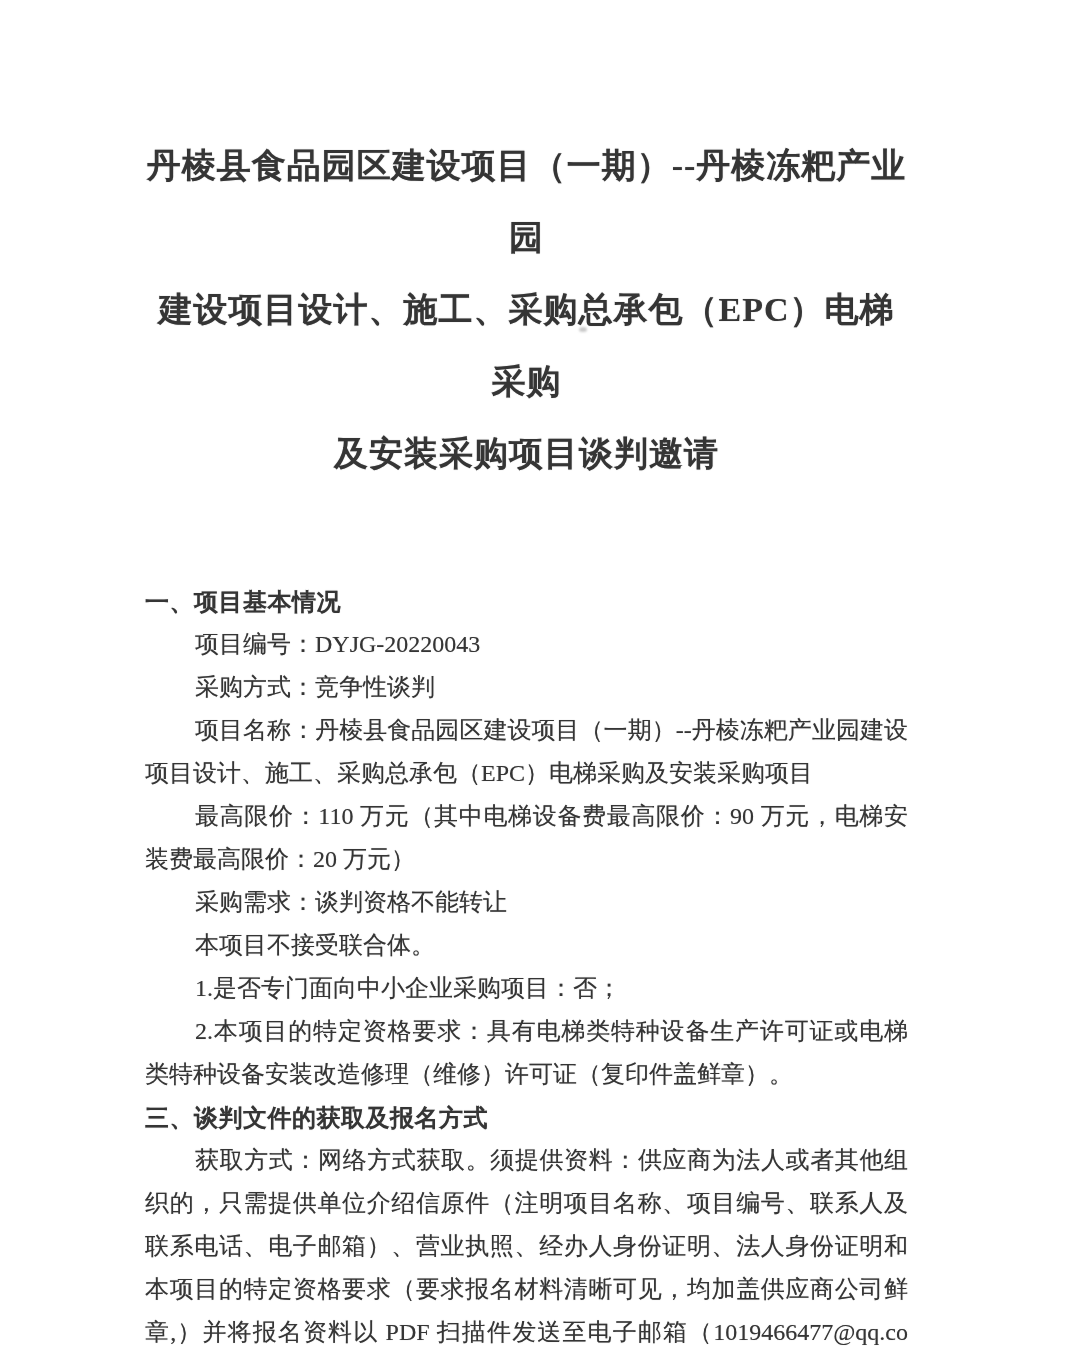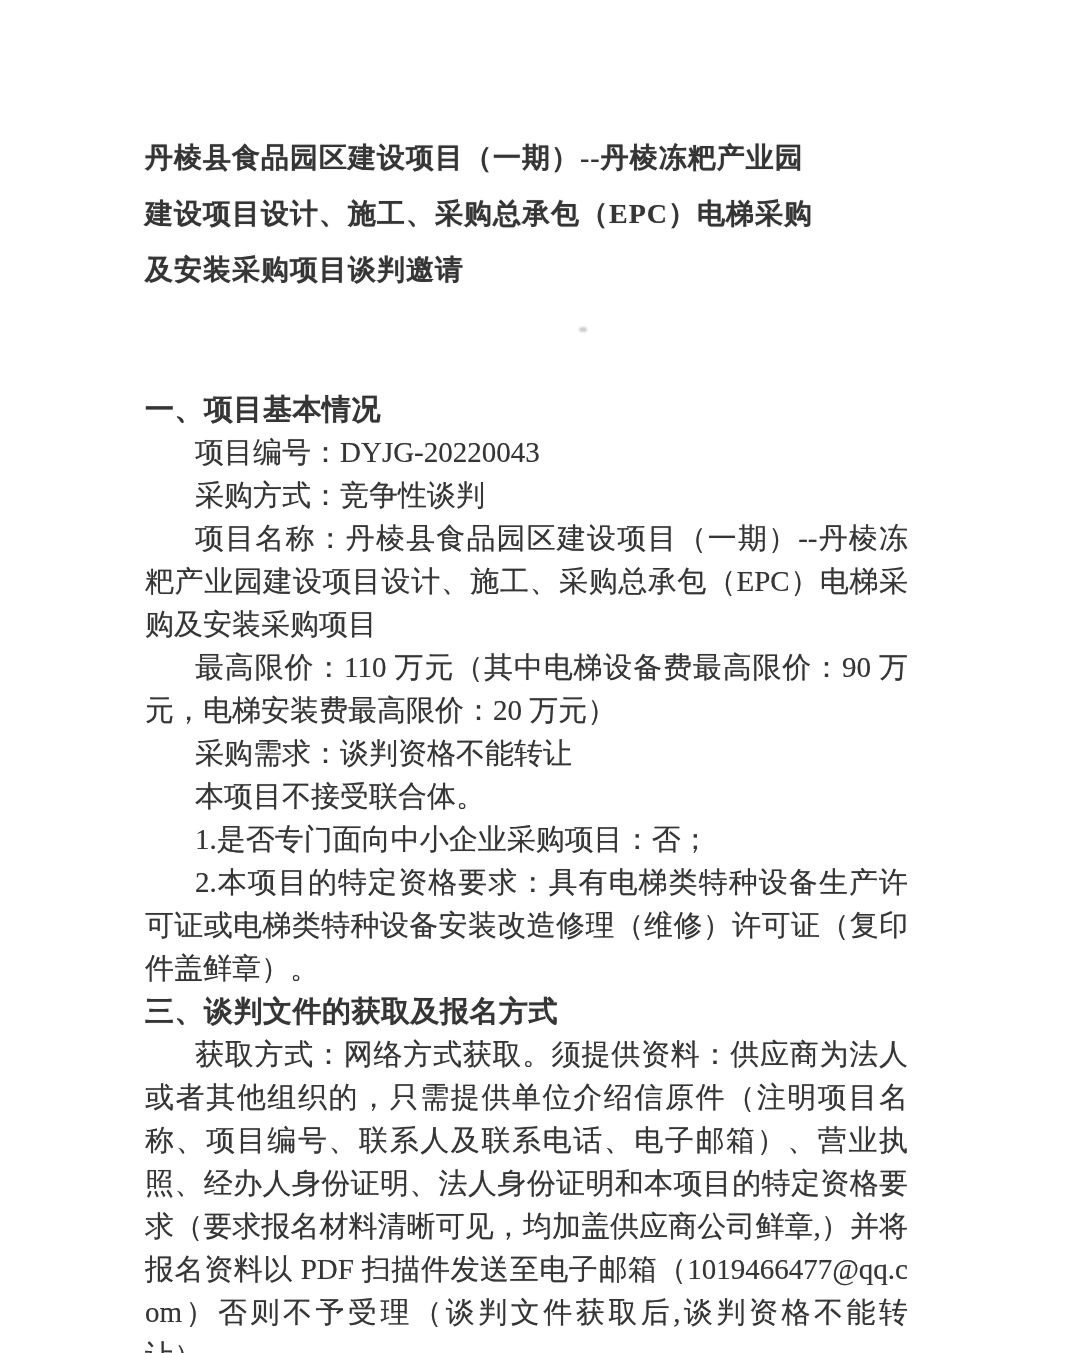--- a/index.html
+++ b/index.html
@@ -15,29 +15,30 @@
     font-family: "Liberation Serif", "DejaVu Serif", serif;
     color: #353535;
   }
   .page {
     position: relative;
     width: 763px;
     margin-left: 145px;
     padding-top: 130px;
   }
   .doc-title {
-    font-size: 28px;
-    line-height: 56px;
+    text-align: center;
+    font-size: 34px;
+    line-height: 72px;
     font-weight: 700;
     letter-spacing: 1px;
     margin-bottom: 90px;
     text-shadow: 0 0 1px rgba(53,53,53,0.45);
   }
   .para {
-    font-size: 29px;
+    font-size: 24px;
     line-height: 43px;
     text-align: justify;
     text-shadow: 0 0 0.7px rgba(53,53,53,0.5);
     word-break: break-all;
   }
   .para.body {
     text-indent: 50px;
   }
   .para.heading {
     font-weight: 700;

